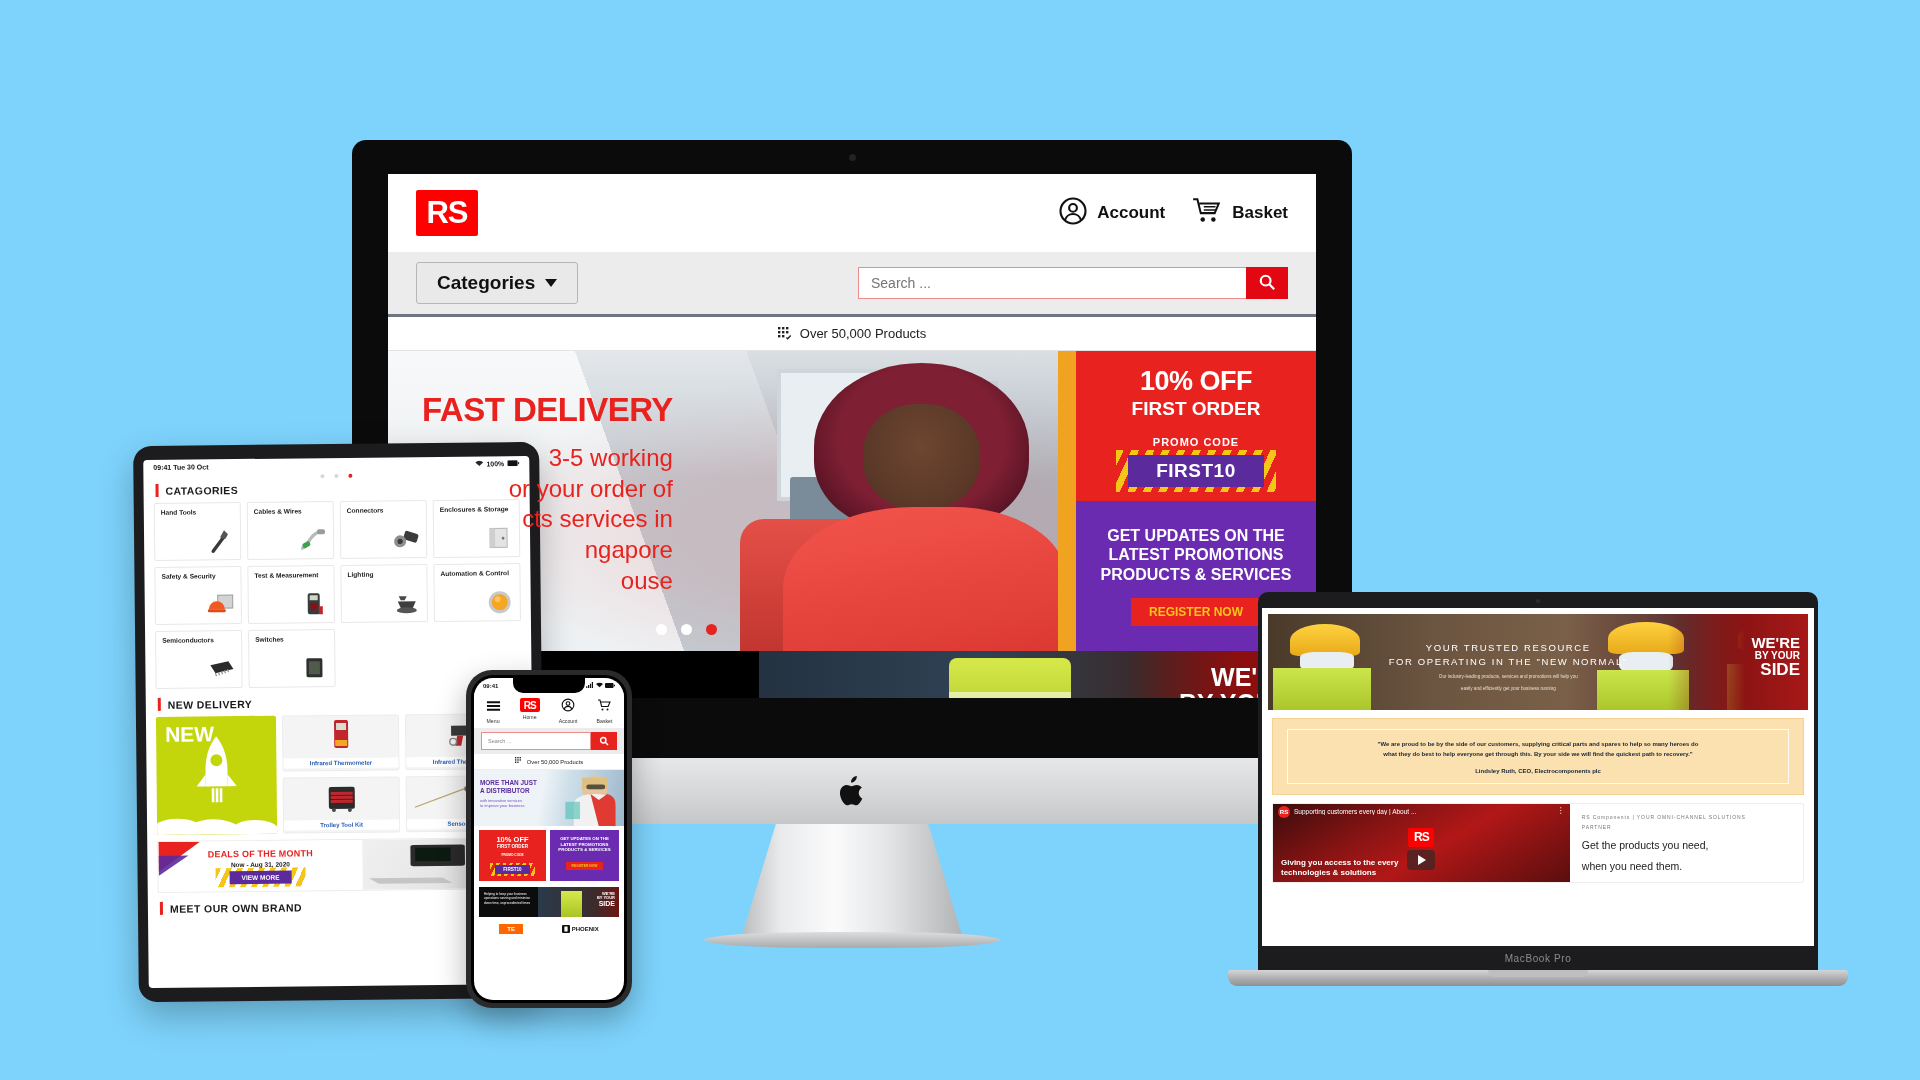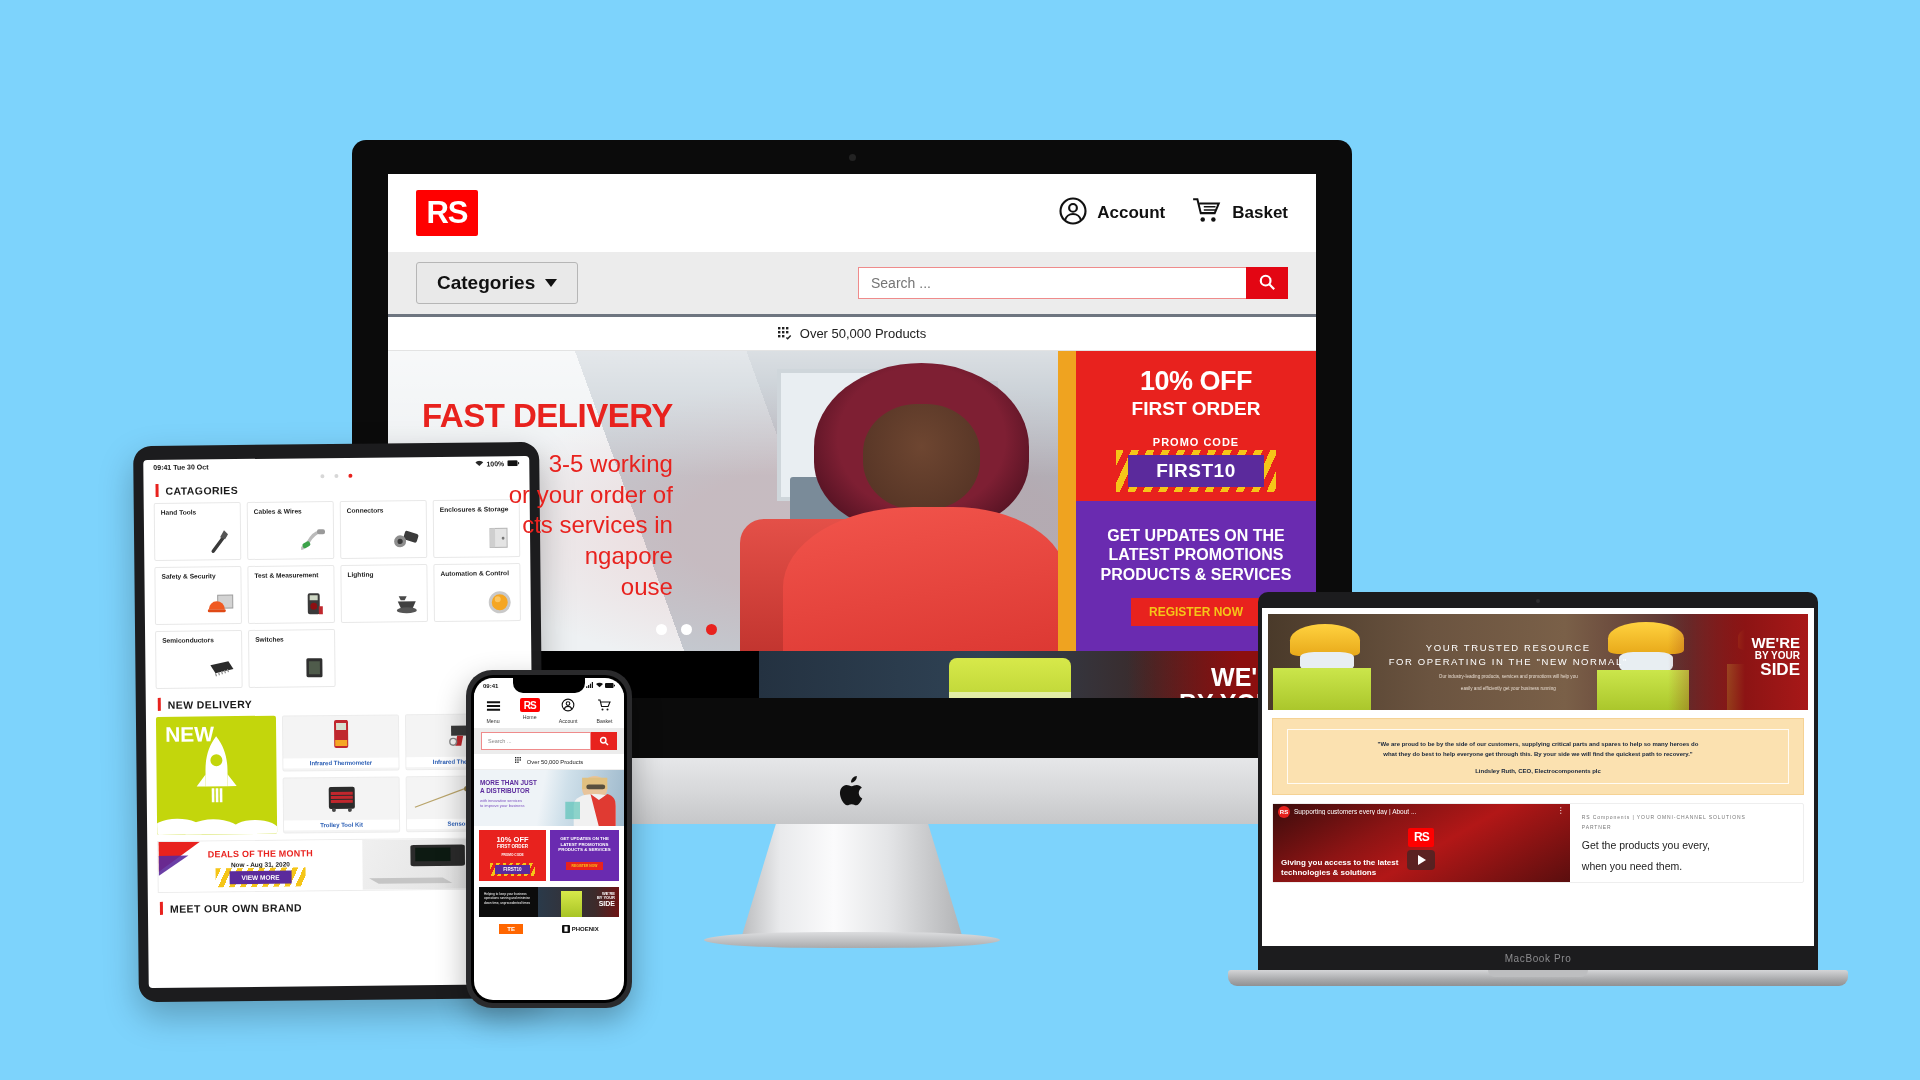--- a/index.html
+++ b/index.html
@@ -80,21 +80,21 @@
   }
   .hero-hair { position:absolute; left:12%; top:2%; width:70%; height:54%;
     background: radial-gradient(ellipse at 50% 45%, #7e1f33 0 55%, #5d1526 75%, #4a101e 100%);
     border-radius:50% 50% 42% 42%; }
   .hero-face { position:absolute; left:28%; top:15%; width:38%; height:34%;
     background: radial-gradient(ellipse at 50% 40%, #6e4631, #513123); border-radius:46%; }
   .hero-body { position:absolute; left:2%; top:48%; width:92%; height:56%;
     background: linear-gradient(170deg,#f2554c,#d9342f); border-radius:46% 40% 8% 8%; }
   .hero-chair { position:absolute; left:-12%; top:52%; width:44%; height:52%;
     background:linear-gradient(180deg,#e45048,#bb2f2a); border-radius:24px 10px 0 0; }
-  .hero-text { position:absolute; left:34px; top:46px; z-index:4; }
+  .hero-text { position:absolute; left:34px; top:40px; z-index:4; }
   .hero-title { color:#e8221e; font-size:33px; font-weight:bold; letter-spacing:-.5px; margin-bottom:14px; }
   .hero-sub { color:#e8221e; font-size:24px; line-height:1.28; font-weight:500;text-align:right; }
   .hero-dots { position:absolute; left:40%; bottom:16px; display:flex; gap:14px; z-index:5; }
   .hdot { width:11px;height:11px;border-radius:50%;background:#fff; }
   .hdot.active { background:#e8221e; }
   .hero-orange { width:18px; background:#efa320; }
   .hero-right { width:240px; display:flex; flex-direction:column; }
   .promo-red { flex:1; background:#e8221e; color:#fff; display:flex; flex-direction:column;
     align-items:center; justify-content:center; padding:12px 8px; }
   .promo-red h3 { font-size:27px; font-weight:bold; letter-spacing:-.5px; }
@@ -850,28 +850,28 @@
         <div class="lt-vidrow">
           <div class="lt-vid">
             <div class="lt-vid-top">
               <span class="rs-circ">RS</span>
               <span class="lt-vid-title">Supporting customers every day | About ...</span>
               <span class="lt-kebab">⋮</span>
             </div>
             <span class="rs-logo v">RS</span>
             <div class="lt-play"></div>
             <div class="lt-vid-cap">
-              <div>Giving you access to the latest</div>
+              <div>Giving you access to the every</div>
               <div>technologies &amp; solutions</div>
             </div>
           </div>
           <div class="lt-vtext">
             <div class="lt-vt-eyebrow">RS Components | YOUR OMNI-CHANNEL SOLUTIONS</div>
             <div class="lt-vt-eyebrow">PARTNER</div>
-            <div class="lt-vt-h">Get the products you every,</div>
+            <div class="lt-vt-h">Get the products you need,</div>
             <div class="lt-vt-h">when you need them.</div>
           </div>
         </div>
 
       </div>
       <div class="lt-label">MacBook Pro</div>
     </div>
     <div class="lt-base"></div>
     <div class="lt-notchbar"></div>
   </div>

